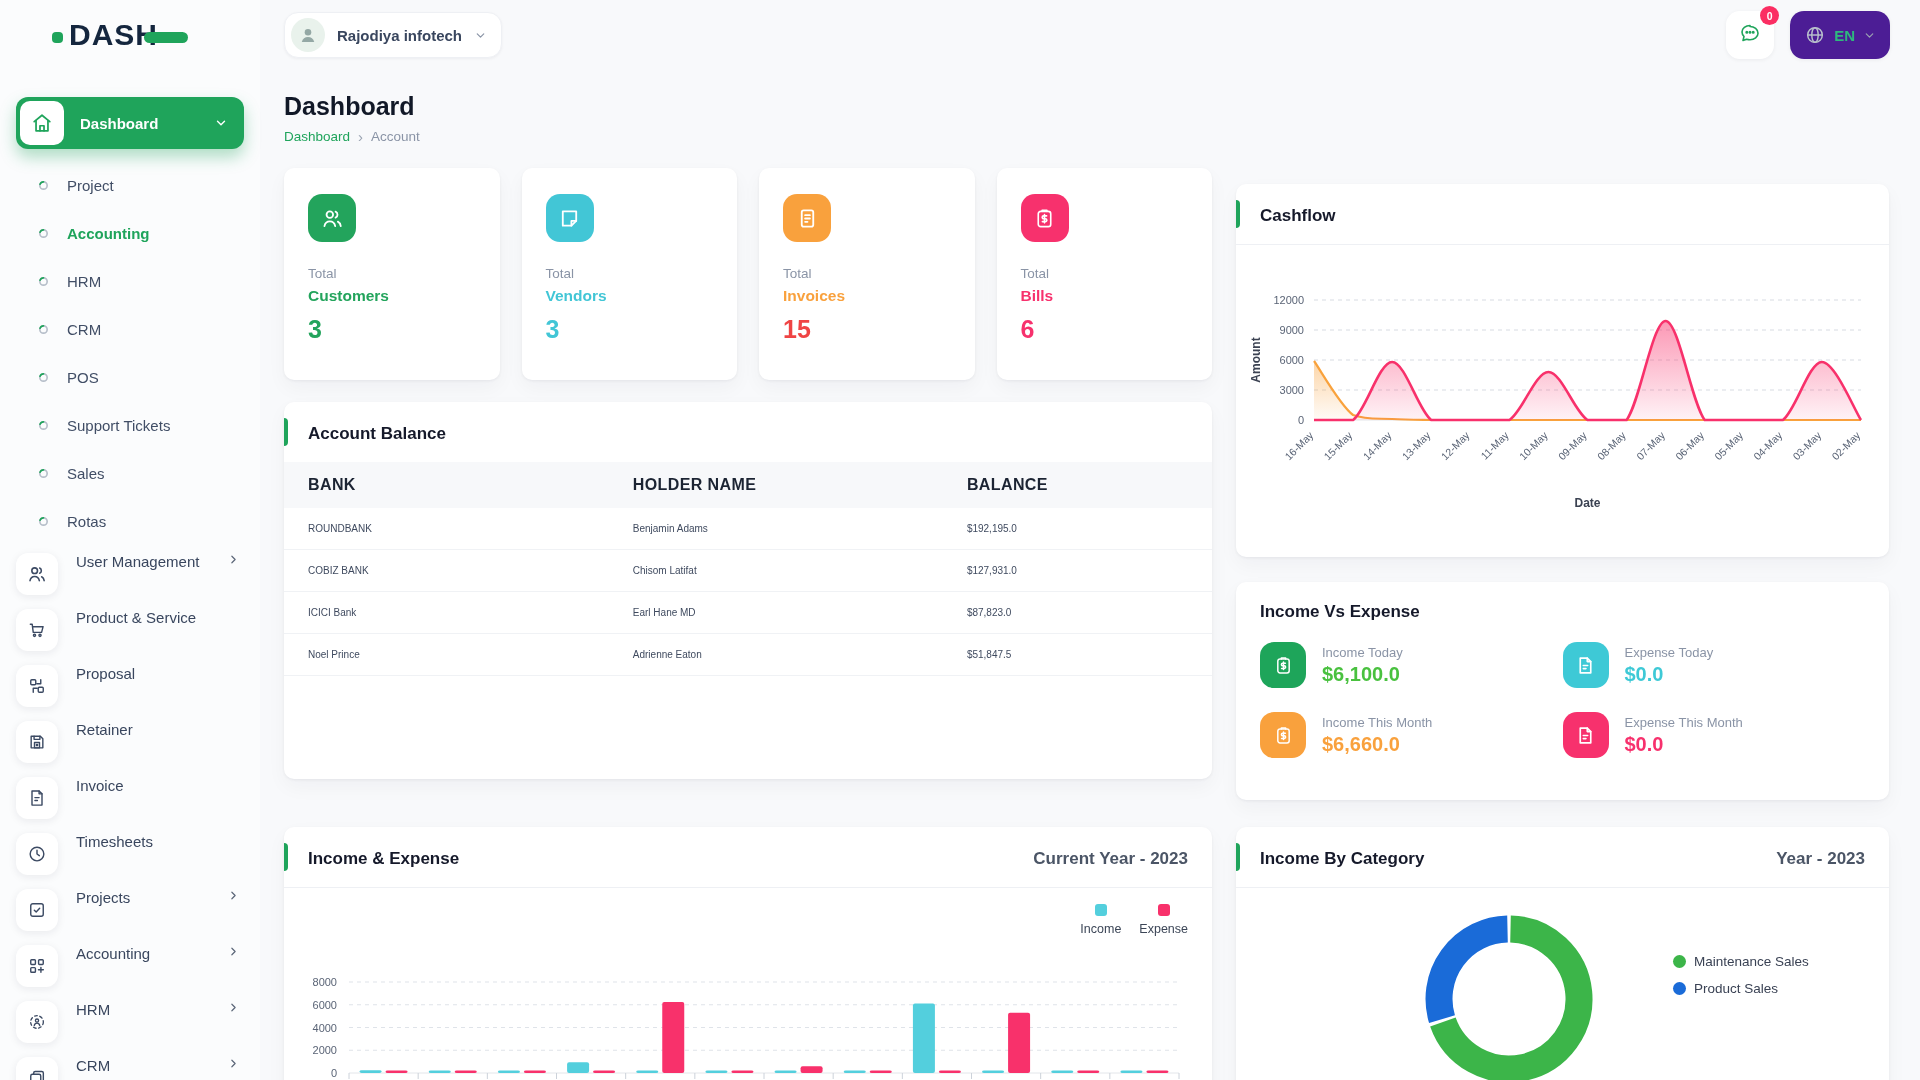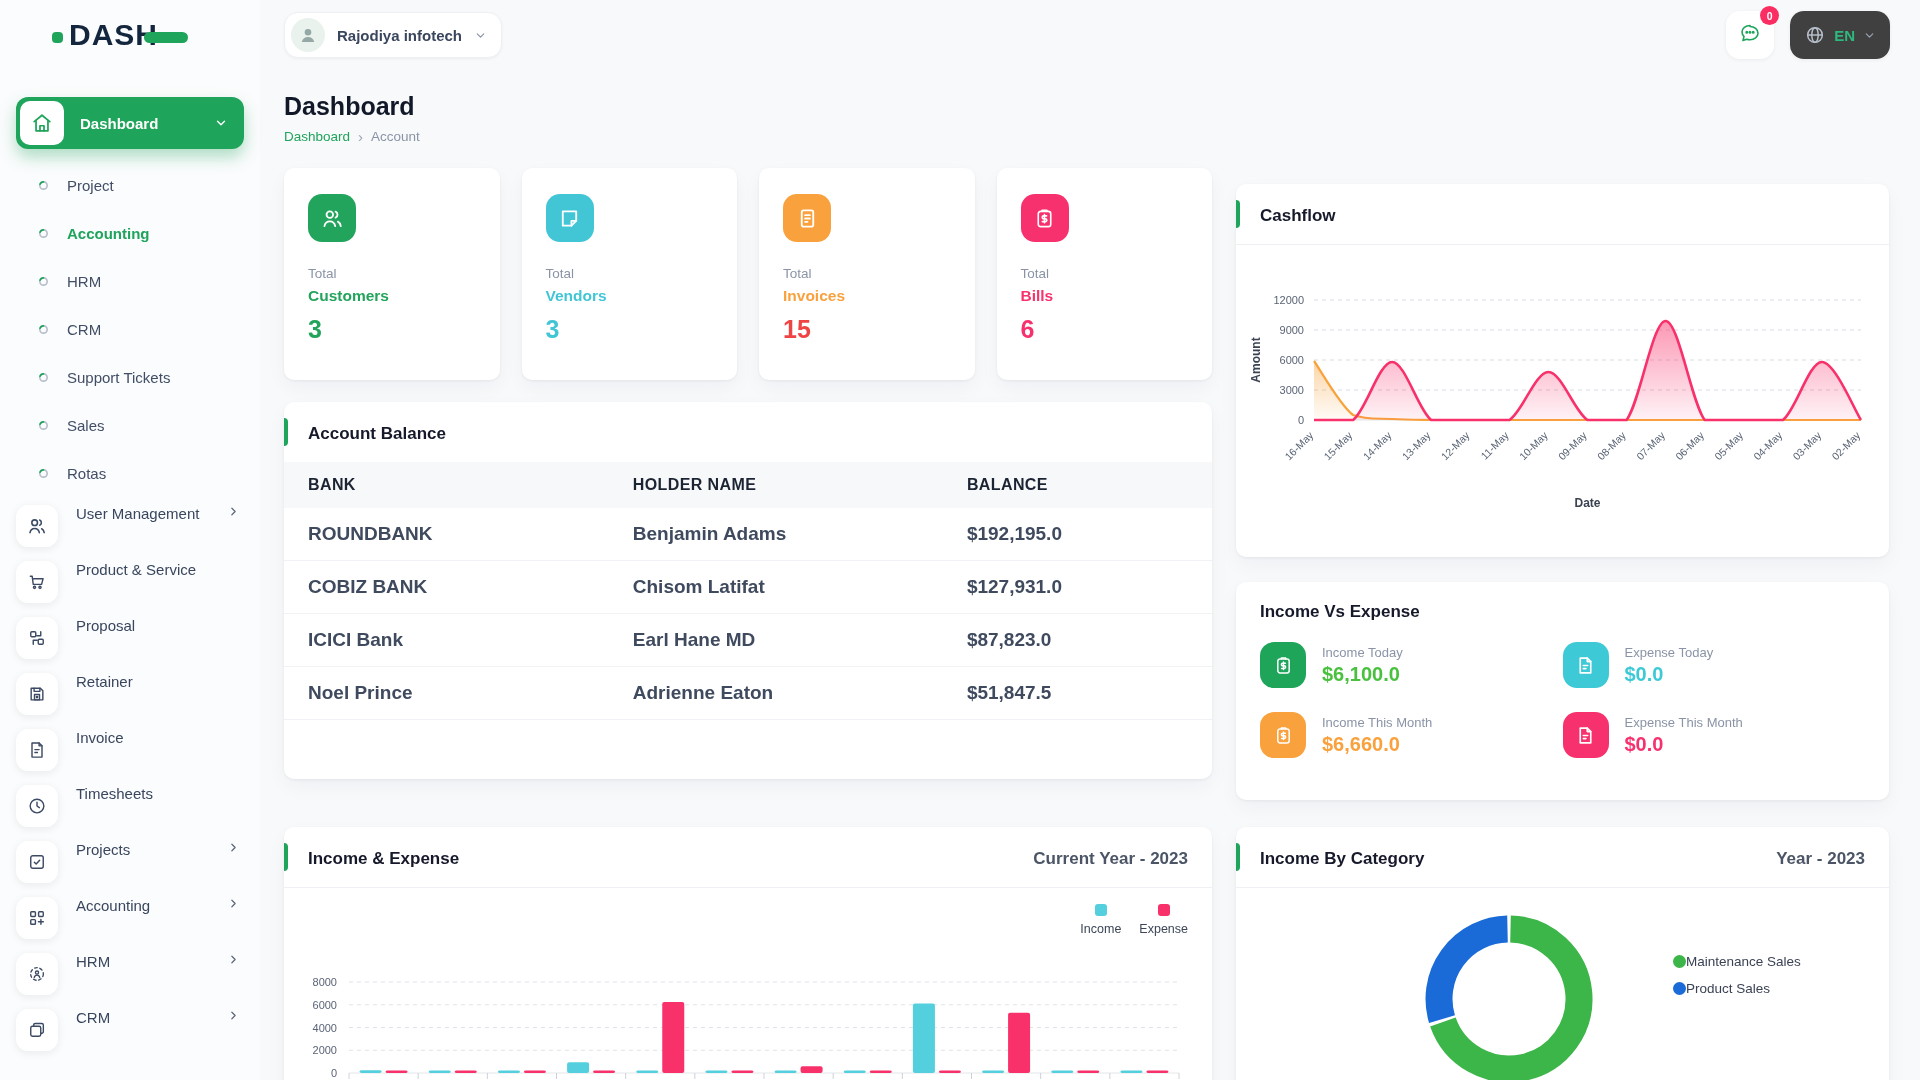--- a/index.html
+++ b/index.html
@@ -43,21 +43,21 @@
   .avatar svg{width:22px;height:22px;}
   .user-name{font-size:15px;font-weight:600;color:#39465e;}
   .user-pill .chev-d{color:#8a94a6;display:flex;} .chev-d svg{width:13px;height:13px;}
   .topbar-right{display:flex;align-items:center;gap:16px;}
   .chat-btn{position:relative;width:48px;height:48px;background:#fff;border-radius:14px;display:flex;
     align-items:center;justify-content:center;cursor:pointer;box-shadow:0 1px 4px rgba(16,24,40,.06);}
   .chat-btn svg{width:24px;height:24px;}
   .badge{position:absolute;top:-5px;right:-5px;min-width:19px;height:19px;border-radius:50%;
     background:#fb2e63;color:#fff;font-size:10.5px;font-weight:700;display:flex;align-items:center;
     justify-content:center;}
-  .lang-pill{height:48px;background:#404040;border-radius:14px;display:flex;align-items:center;gap:8px;
+  .lang-pill{height:48px;background:#4c1d95;border-radius:14px;display:flex;align-items:center;gap:8px;
     padding:0 14px;cursor:pointer;box-shadow:0 1px 4px rgba(16,24,40,.06);}
   .lang-pill .globe{color:#b9c1cc;display:flex;} .globe svg{width:22px;height:22px;}
   .lang-label{font-size:15px;font-weight:700;color:#2eb87e;}
   .lang-pill .chev-d{color:#9aa3b2;display:flex;}
 
   
   .main{position:absolute;left:260px;top:70px;right:0;bottom:0;padding:22px 30px 0 24px;}
   .page-title{margin:0 0 8px;font-size:25px;font-weight:700;color:#111827;}
   .breadcrumb{display:flex;align-items:center;gap:8px;font-size:13.5px;margin-bottom:24px;}
   .breadcrumb a{color:#1fa45b;text-decoration:none;cursor:pointer;}
@@ -83,21 +83,21 @@
   .stat-ic svg{width:23px;height:23px;}
   .stat-total{margin-top:24px;font-size:13.5px;color:#8a94a6;}
   .stat-name{margin-top:6px;font-size:15.5px;font-weight:700;}
   .stat-value{margin-top:10px;font-size:25px;font-weight:700;}
 
   
   .table-card{height:377px;overflow:hidden;margin-bottom:48px;}
   table{width:100%;border-collapse:collapse;}
   thead th{background:#f7f8fa;text-align:left;padding:14px 24px;font-size:16px;font-weight:700;
     color:#1c2433;letter-spacing:.4px;}
-  tbody td{padding:15px 24px;font-size:19px;color:#3f4a5f;border-bottom:1px solid #f0f2f5;font-weight:bold;}
+  tbody td{padding:15px 24px;font-size:10px;color:#3f4a5f;border-bottom:1px solid #f0f2f5;}
   th.col-bank{width:35%;} th.col-holder{width:36%;} th.col-balance{width:29%;}
 
   
   .ive-card{height:218px;margin:25px 0 27px;}
   .ive-head{padding:20px 24px 2px;}
   .ive-grid{display:grid;grid-template-columns:1fr 1fr;padding:6px 24px 0;}
   .ive-item{display:flex;align-items:center;gap:16px;margin:12px 0;}
   .ive-ic{width:46px;height:46px;border-radius:14px;display:flex;align-items:center;justify-content:center;}
   .ive-ic svg{width:21px;height:21px;}
   .ive-label{font-size:13px;color:#8a94a6;}
@@ -106,21 +106,21 @@
   
   .cashflow-card{height:373px;overflow:hidden;}
   .bar-card{height:347px;overflow:hidden;}
   .donut-card{height:332px;overflow:hidden;}
   .legend{display:flex;justify-content:flex-end;gap:18px;padding:16px 24px 0;}
   .lg-item{display:flex;align-items:center;gap:6px;font-size:12.5px;color:#3c4657;flex-direction:column;}
   .sw{width:12px;height:12px;border-radius:3px;display:inline-block;}
   .donut-wrap{display:flex;align-items:flex-start;padding:14px 24px 0;}
   .donut-wrap svg{margin-left:152px;}
   .donut-legend{margin-left:66px;margin-top:52px;display:flex;flex-direction:column;gap:12px;}
-  .dl-item{display:flex;align-items:center;gap:0;font-size:13.5px;color:#3a4254;}
+  .dl-item{display:flex;align-items:center;gap:8px;font-size:13.5px;color:#3a4254;}
   .dot{width:13px;height:13px;border-radius:50%;display:inline-block;}
   svg.chart{display:block;}
 </style>
 </head>
 <body>
 
 <div>
 
   <aside class="sidebar">
     <div class="logo">
@@ -173,20 +173,29 @@
       <span class="s-label">HRM</span>
           </div>
           <div class="s-item">
       <span class="bullet">
               <svg viewBox="0 0 12 12">
                 <circle cx="6" cy="6" r="4" fill="none" stroke="#b7bfca" stroke-width="1.8"></circle>
                 <path d="M2.2 4.6A4 4 0 0 1 6 2" fill="none" stroke="#1fa45b" stroke-width="1.8" stroke-linecap="round"></path>
               </svg>
             </span>
       <span class="s-label">CRM</span>
+          </div>
+          <div class="s-item">
+      <span class="bullet">
+              <svg viewBox="0 0 12 12">
+                <circle cx="6" cy="6" r="4" fill="none" stroke="#b7bfca" stroke-width="1.8"></circle>
+                <path d="M2.2 4.6A4 4 0 0 1 6 2" fill="none" stroke="#1fa45b" stroke-width="1.8" stroke-linecap="round"></path>
+              </svg>
+            </span>
+      <span class="s-label">POS</span>
           </div>
           <div class="s-item">
       <span class="bullet">
               <svg viewBox="0 0 12 12">
                 <circle cx="6" cy="6" r="4" fill="none" stroke="#b7bfca" stroke-width="1.8"></circle>
                 <path d="M2.2 4.6A4 4 0 0 1 6 2" fill="none" stroke="#1fa45b" stroke-width="1.8" stroke-linecap="round"></path>
               </svg>
             </span>
       <span class="s-label">Support Tickets</span>
           </div>

